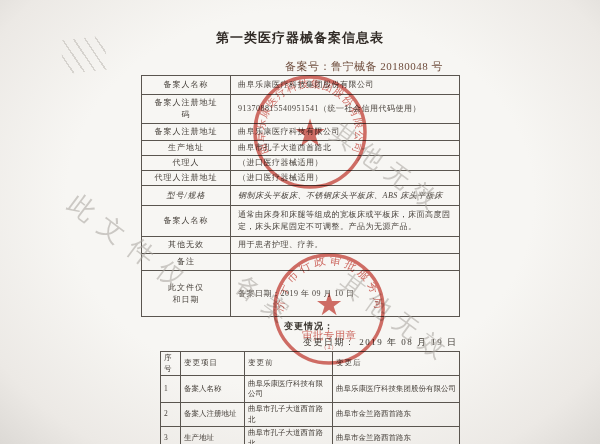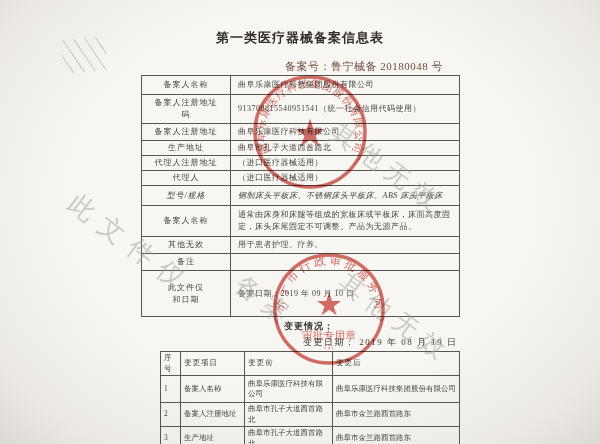--- a/index.html
+++ b/index.html
@@ -76,25 +76,25 @@
     </tr>
     <tr class="rh16">
       <td class="lab">备案人注册地址</td>
       <td class="val">曲阜乐康医疗科技有限公司</td>
     </tr>
     <tr class="rh14">
       <td class="lab">生产地址</td>
       <td class="val">曲阜市孔子大道西首路北</td>
     </tr>
     <tr class="rh14">
-      <td class="lab">代理人注册地址</td>
+      <td class="lab">代理人</td>
       <td class="val">（进口医疗器械适用）</td>
     </tr>
     <tr class="rh14">
-      <td class="lab">代理人</td>
+      <td class="lab">代理人注册地址</td>
       <td class="val">（进口医疗器械适用）</td>
     </tr>
     <tr class="rh19">
       <td class="lab">型号/规格</td>
       <td class="val">钢制床头平板床、不锈钢床头平板床、ABS 床头平板床</td>
     </tr>
     <tr class="rh30">
       <td class="lab">备案人名称</td>
       <td class="val">通常由床身和床腿等组成的宽板床或平板床，床面高度固定，床头床尾固定不可调整。产品为无源产品。</td>
     </tr>

